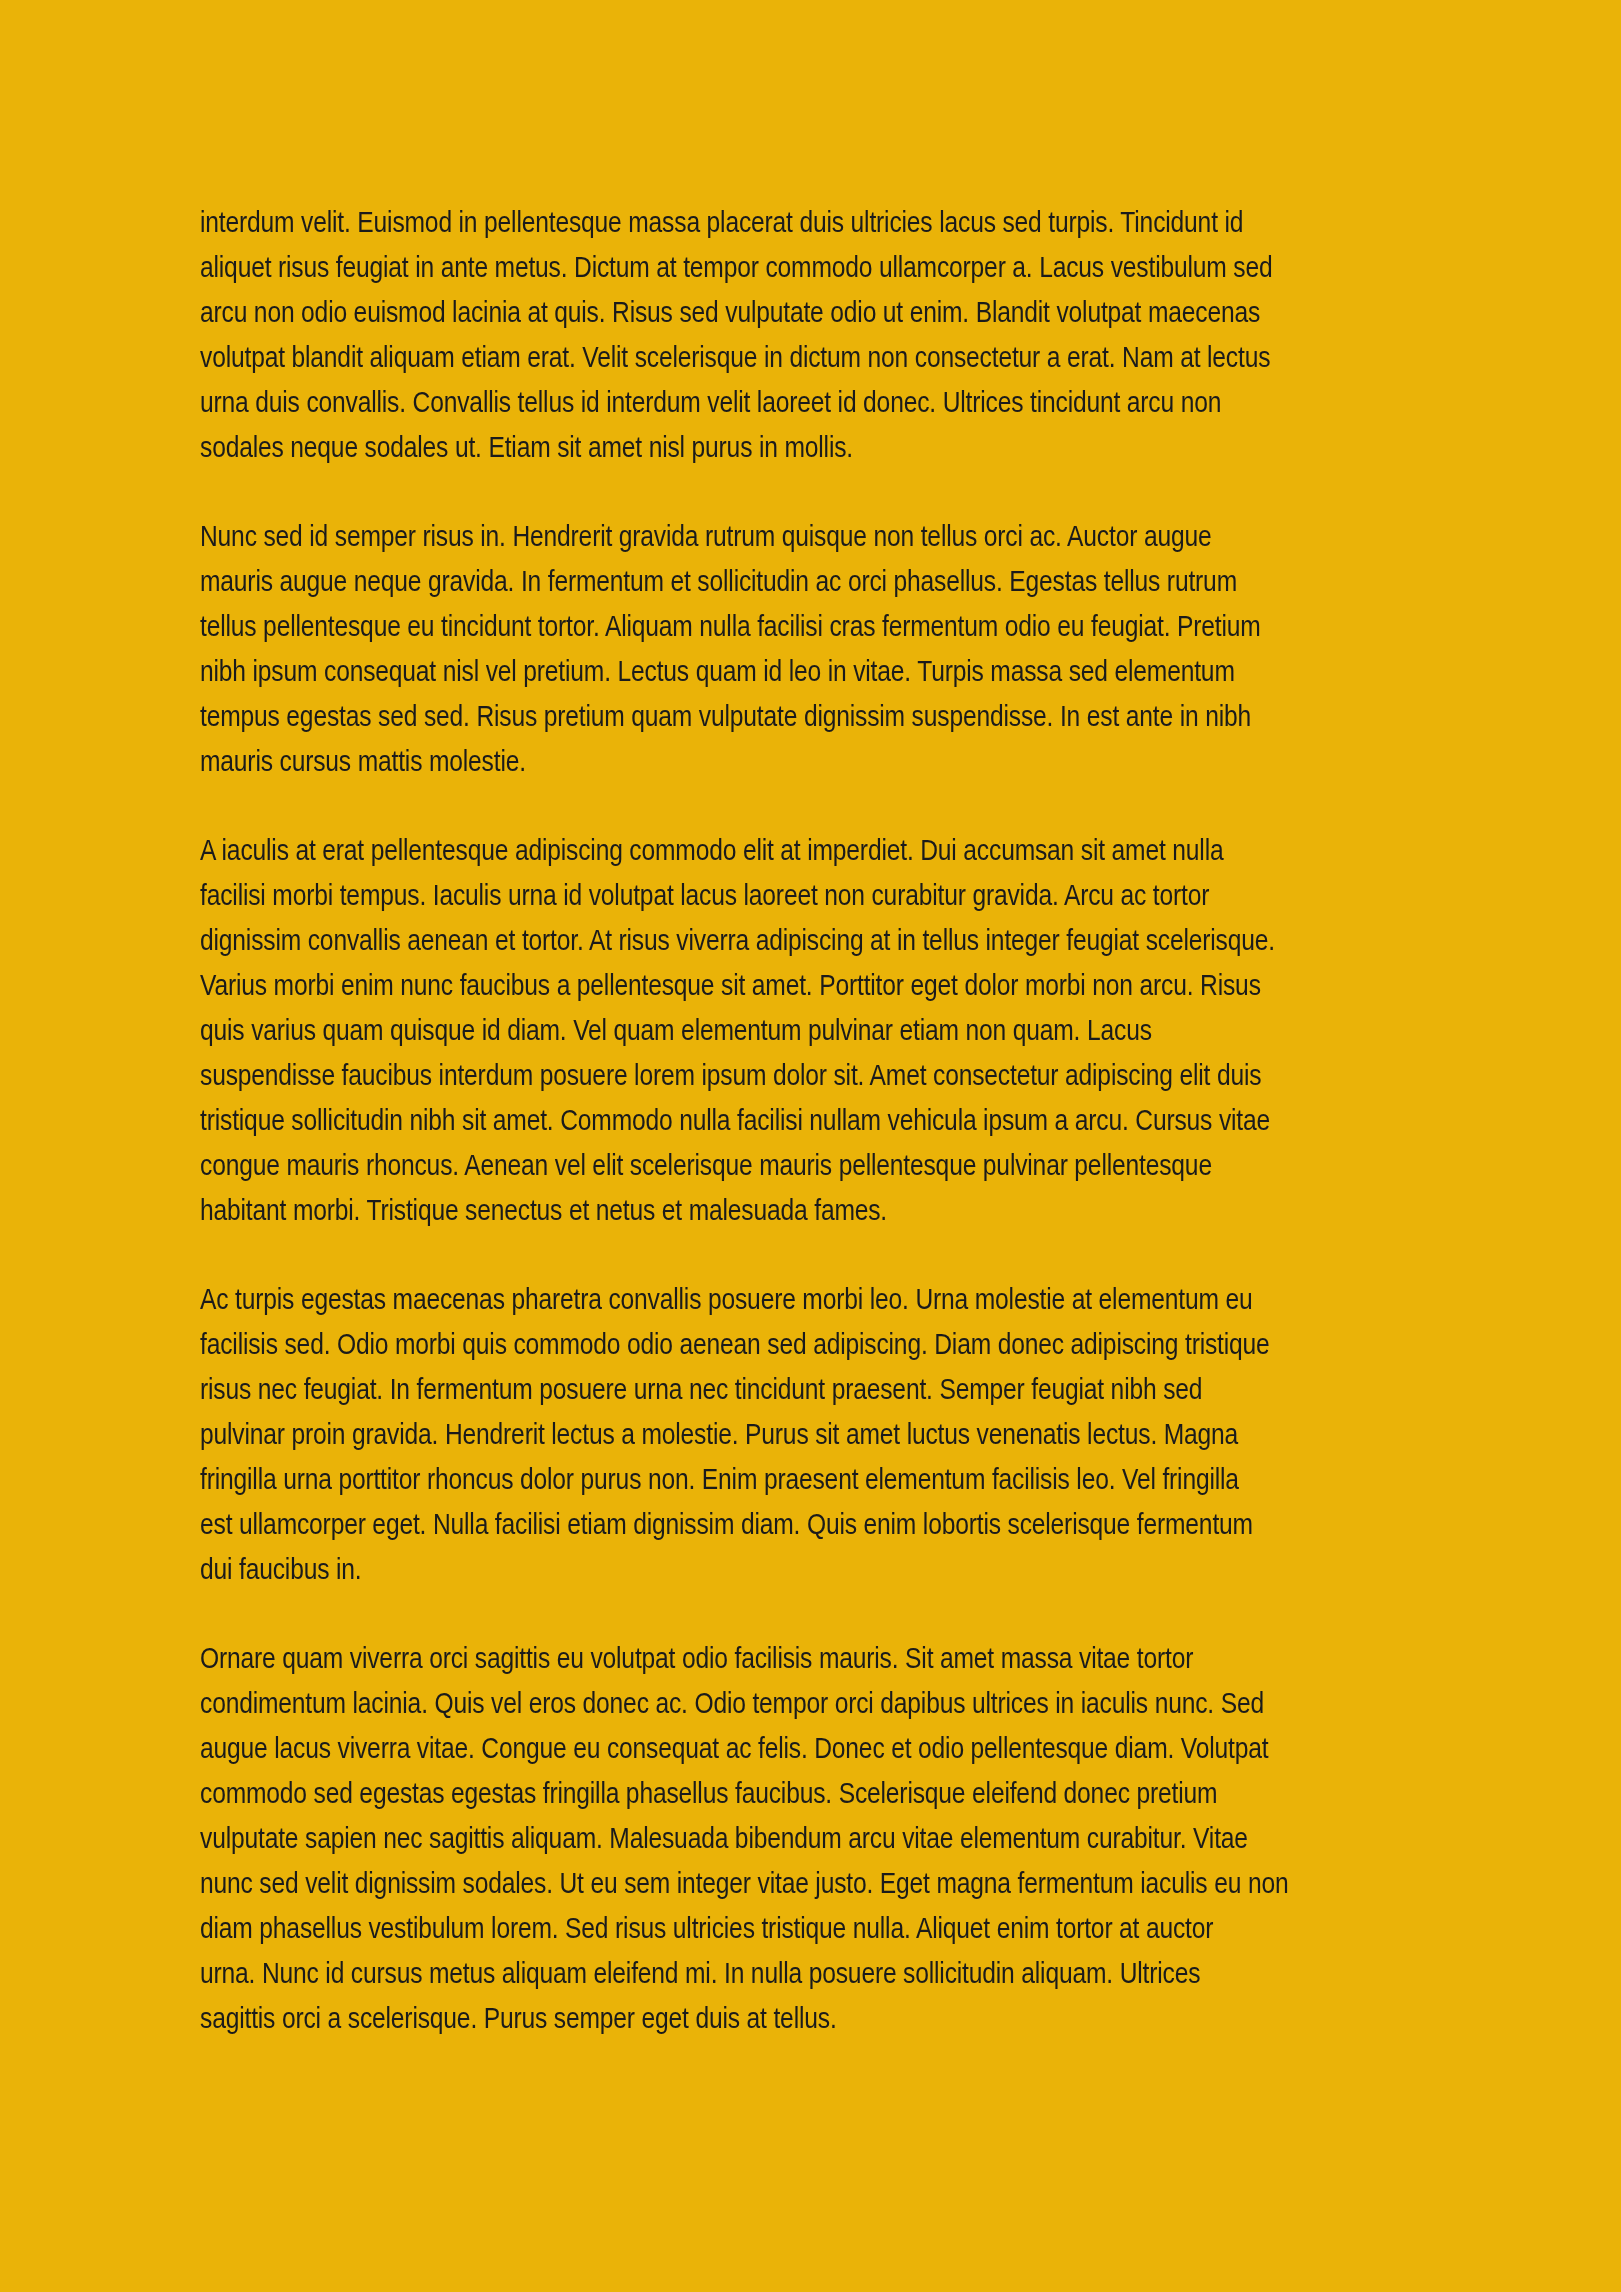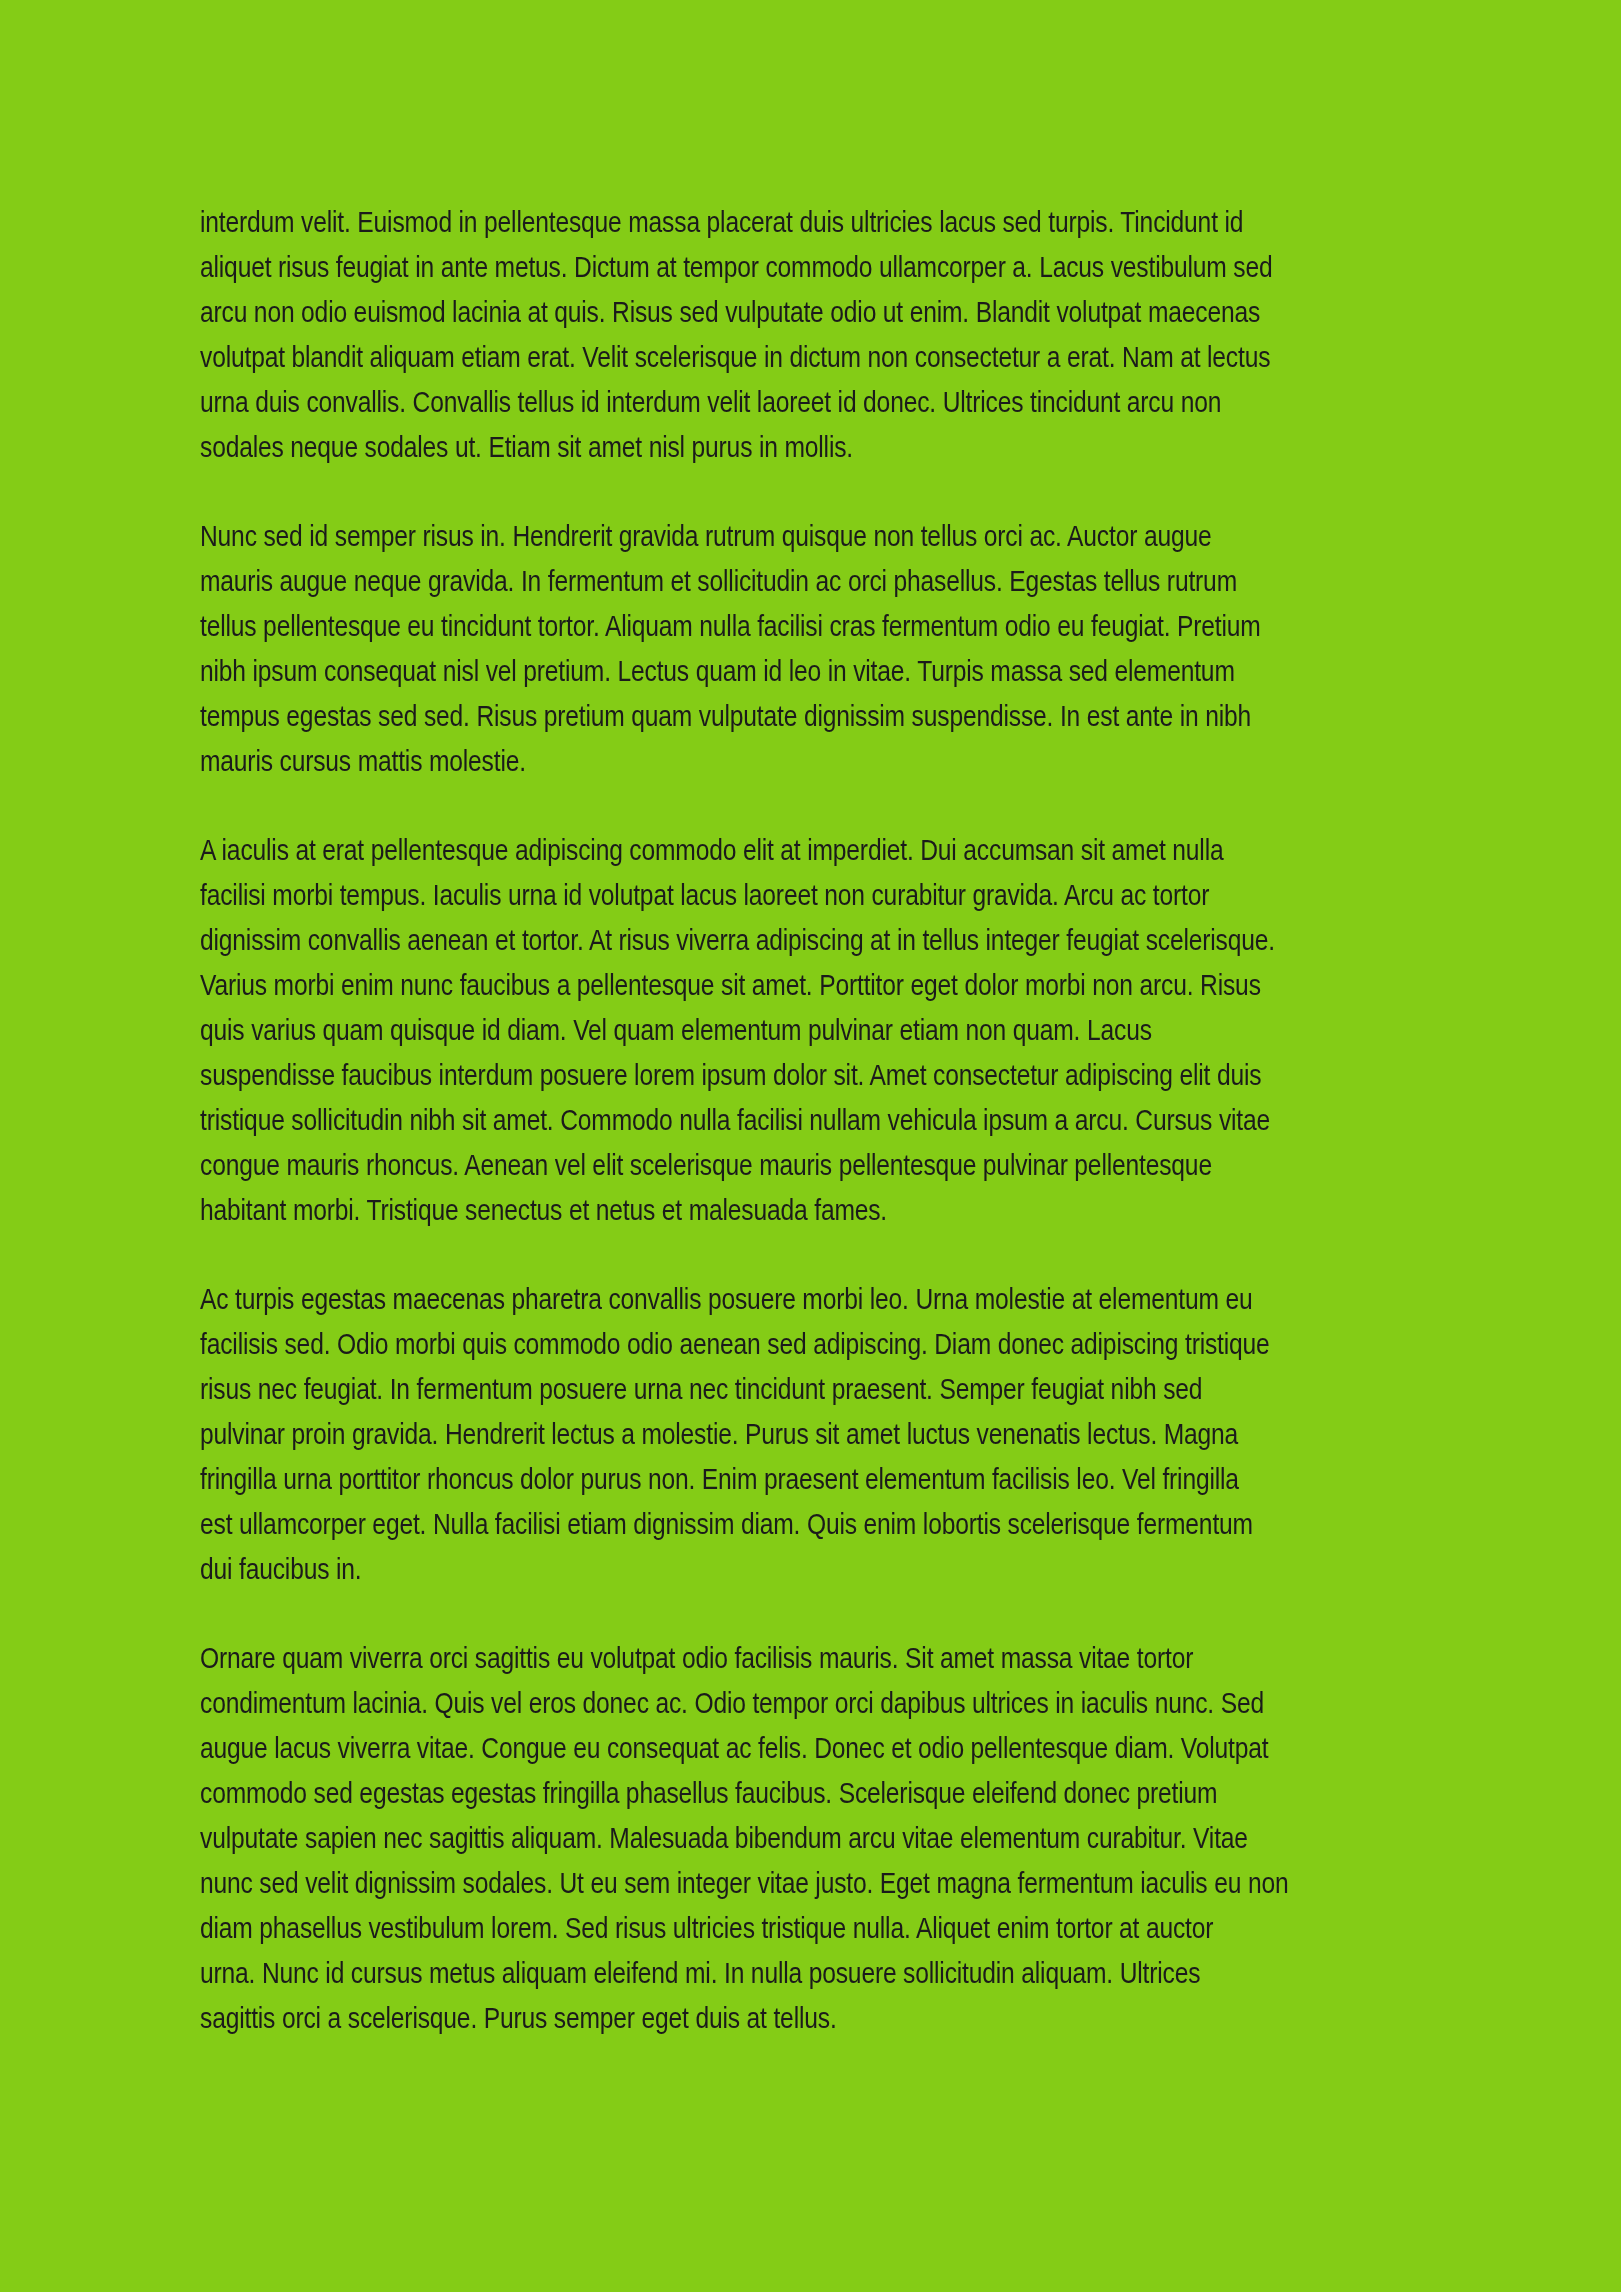--- a/index.html
+++ b/index.html
@@ -33,21 +33,21 @@
   }
   .text-line {
     height: 45px;
     line-height: 45px;
     white-space: pre;
   }
 </style>
 </head>
 <body>
 
-<div class="page" style="background: #84cc16;">
+<div class="page" style="background: #eab308;">
   <div class="text-block" style="color: rgb(27, 27, 27);">
       <div class="paragraph">
         <div class="text-line">interdum velit. Euismod in pellentesque massa placerat duis ultricies lacus sed turpis. Tincidunt id</div>
         <div class="text-line">aliquet risus feugiat in ante metus. Dictum at tempor commodo ullamcorper a. Lacus vestibulum sed</div>
         <div class="text-line">arcu non odio euismod lacinia at quis. Risus sed vulputate odio ut enim. Blandit volutpat maecenas</div>
         <div class="text-line">volutpat blandit aliquam etiam erat. Velit scelerisque in dictum non consectetur a erat. Nam at lectus</div>
         <div class="text-line">urna duis convallis. Convallis tellus id interdum velit laoreet id donec. Ultrices tincidunt arcu non</div>
         <div class="text-line">sodales neque sodales ut. Etiam sit amet nisl purus in mollis.</div>
       </div>
       <div class="paragraph">

